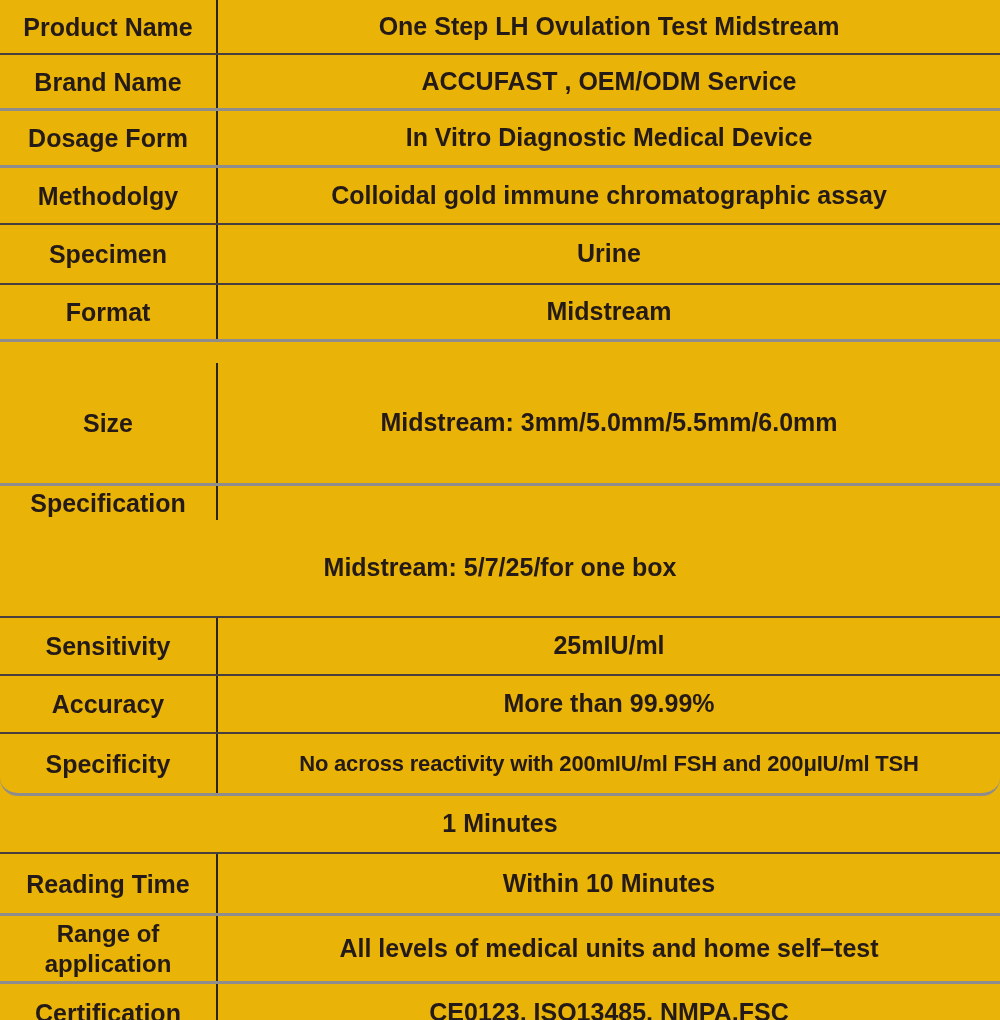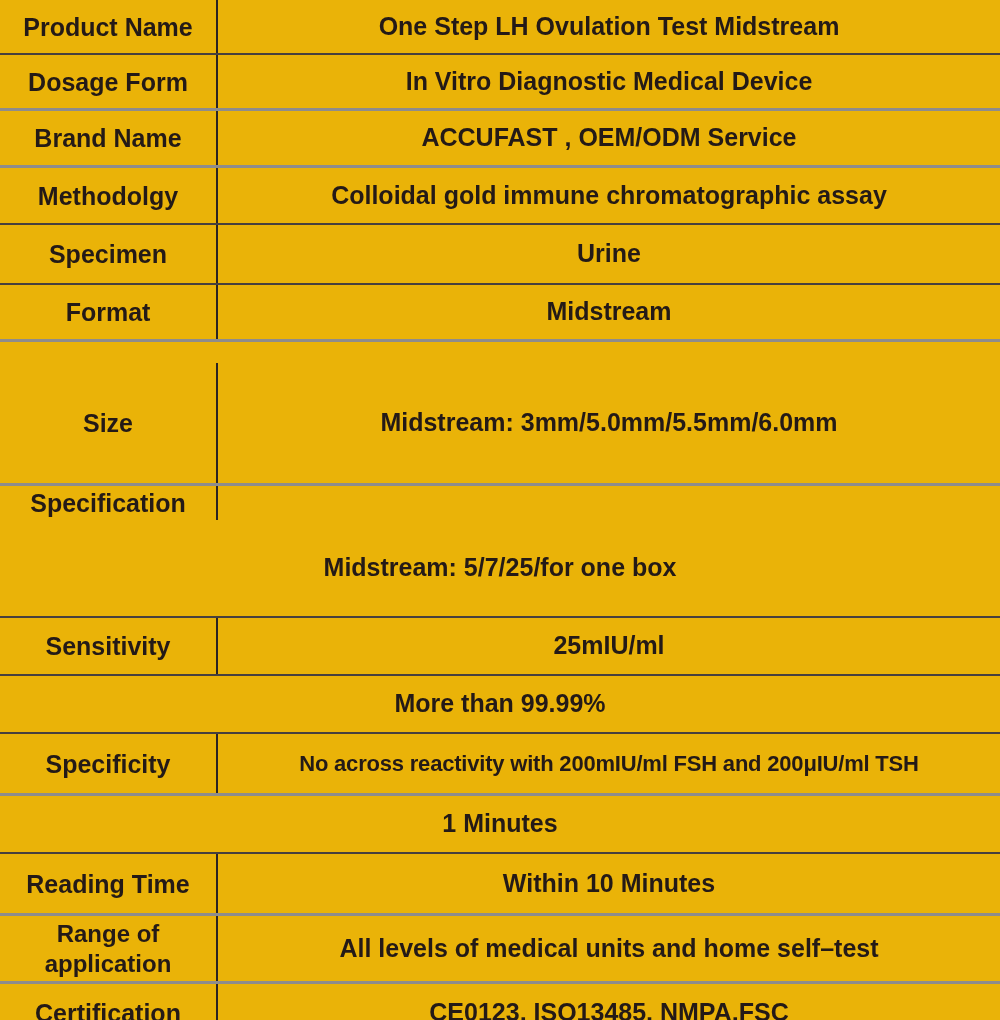--- a/index.html
+++ b/index.html
@@ -27,21 +27,21 @@
   .spec-row:nth-child(1)  { height: 55px; }
   .spec-row:nth-child(2)  { height: 56px; }
   .spec-row:nth-child(3)  { height: 57px; }
   .spec-row:nth-child(4)  { height: 57px; }
   .spec-row:nth-child(5)  { height: 60px; }
   .spec-row:nth-child(6)  { height: 57px; }
   .spec-row:nth-child(7)  { height: 123px; margin-top: 21px; }
   .spec-row:nth-child(8)  { height: 132px; flex-direction: column; }
   .spec-row:nth-child(9)  { height: 58px; }
   .spec-row:nth-child(10) { height: 58px; }
-  .spec-row:nth-child(11) { height: 62px; }
+  .spec-row:nth-child(11) { height: 62px; border-radius: 18px; }
   .spec-row:nth-child(12) { height: 58px; }
   .spec-row:nth-child(13) { height: 62px; }
   .spec-row:nth-child(14) { height: 68px; }
   .spec-row:nth-child(15) { height: 57px; border-bottom: none; }
   
   .spec-row:nth-child(2),
   .spec-row:nth-child(3),
   .spec-row:nth-child(6),
   .spec-row:nth-child(7),
   .spec-row:nth-child(11),
@@ -85,26 +85,26 @@
 </style>
 </head>
 <body>
 
 <div class="spec-table">
   <div class="spec-row">
     <div class="label-cell">Product Name</div>
     <div class="value-cell">One Step LH Ovulation Test Midstream</div>
   </div>
   <div class="spec-row">
+    <div class="label-cell">Brand Name</div>
+    <div class="value-cell">ACCUFAST , OEM/ODM Service</div>
+  </div>
+  <div class="spec-row">
     <div class="label-cell">Dosage Form</div>
     <div class="value-cell">In Vitro Diagnostic Medical Device</div>
-  </div>
-  <div class="spec-row">
-    <div class="label-cell">Brand Name</div>
-    <div class="value-cell">ACCUFAST , OEM/ODM Service</div>
   </div>
   <div class="spec-row">
     <div class="label-cell">Methodolgy</div>
     <div class="value-cell">Colloidal gold immune chromatographic assay</div>
   </div>
   <div class="spec-row">
     <div class="label-cell">Specimen</div>
     <div class="value-cell">Urine</div>
   </div>
   <div class="spec-row">
@@ -117,20 +117,21 @@
   </div>
   <div class="spec-row">
     <div class="label-cell">Specification</div>
     <div class="value-cell">Midstream: 5/7/25/for one box</div>
   </div>
   <div class="spec-row">
     <div class="label-cell">Sensitivity</div>
     <div class="value-cell">25mIU/ml</div>
   </div>
   <div class="spec-row">
+    <div class="label-cell">Accuracy</div>
     <div class="value-cell">More than 99.99%</div>
   </div>
   <div class="spec-row">
     <div class="label-cell">Specificity</div>
     <div class="value-cell">No across reactivity with 200mIU/ml FSH and 200μIU/ml TSH</div>
   </div>
   <div class="spec-row">
     <div class="value-cell">1 Minutes</div>
   </div>
   <div class="spec-row">

